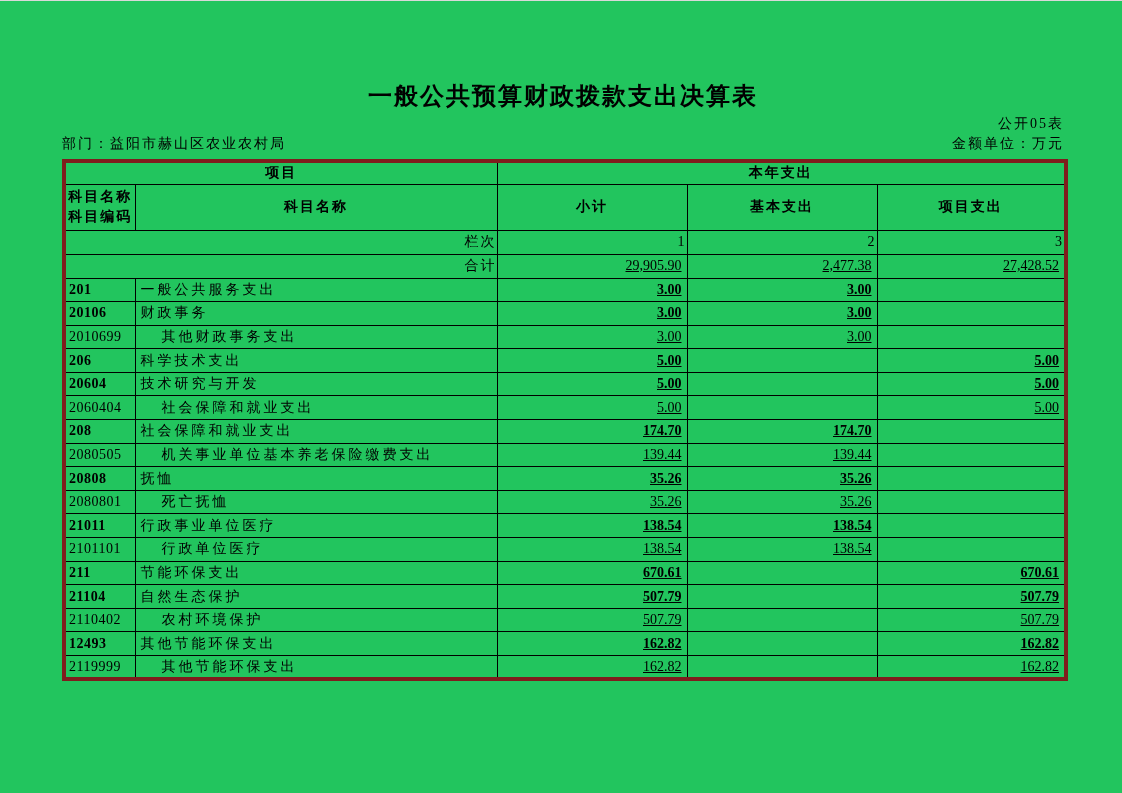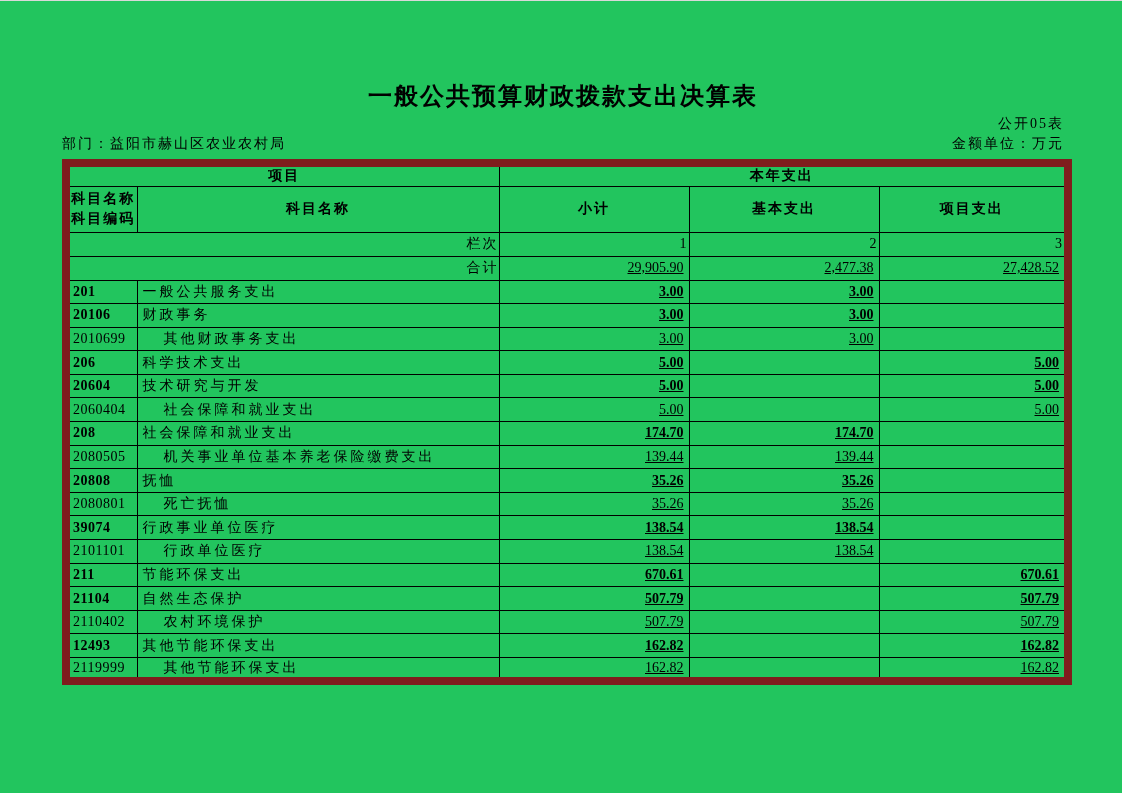--- a/index.html
+++ b/index.html
@@ -44,21 +44,21 @@
     letter-spacing: 2px;
     line-height: 18px;
     margin-top: 2px;
     margin-bottom: 6px;
     text-align: center;
   }
 
   table.fin-table {
     width: 1002px;
     border-collapse: collapse;
-    border: 8px solid #7f1d1d;
+    border: 4px solid #7f1d1d;
     table-layout: fixed;
     padding-left: 29px;
   }
   .fin-table th, .fin-table td {
     border: 1px solid #000;
     font-size: 14px;
     vertical-align: middle;
     overflow: hidden;
     white-space: nowrap;
   }
@@ -199,21 +199,21 @@
     <td class="num"></td>
   </tr>
           <tr class="data-row lv3">
     <td class="code">2080801</td>
     <td class="name">死亡抚恤</td>
     <td class="num">35.26</td>
     <td class="num">35.26</td>
     <td class="num"></td>
   </tr>
           <tr class="data-row lv2">
-    <td class="code">39074</td>
+    <td class="code">21011</td>
     <td class="name">行政事业单位医疗</td>
     <td class="num">138.54</td>
     <td class="num">138.54</td>
     <td class="num"></td>
   </tr>
           <tr class="data-row lv3">
     <td class="code">2101101</td>
     <td class="name">行政单位医疗</td>
     <td class="num">138.54</td>
     <td class="num">138.54</td>

